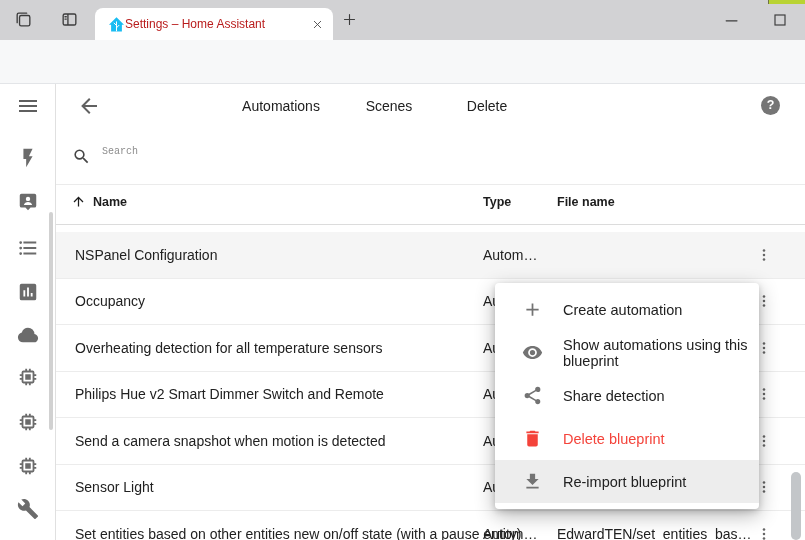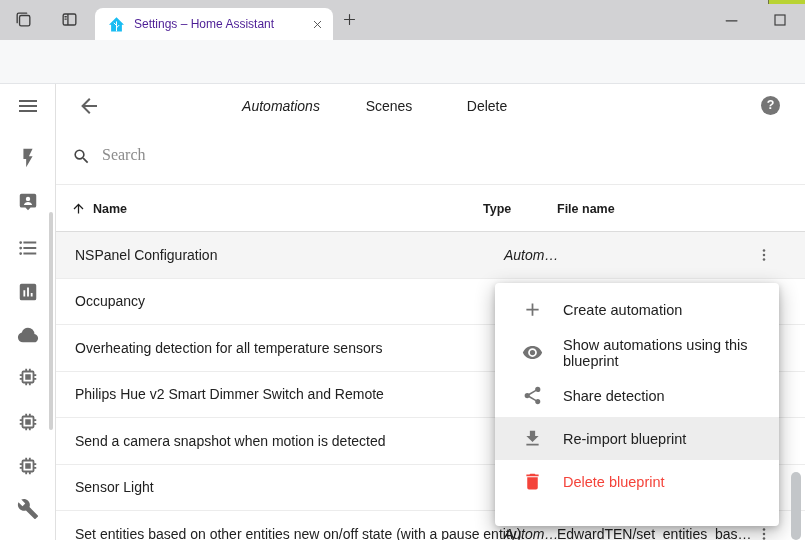--- a/index.html
+++ b/index.html
@@ -8,21 +8,21 @@
   svg { display:block; }
 
   
   .titlebar { position:absolute; left:0; top:0; width:805px; height:40px; background:#d2d2d4; }
   .accent-strip { position:absolute; left:768px; top:0; width:37px; height:4px; background:#b9d333; border-left:1px solid #6e7246; }
   .tb-btn { position:absolute; color:#3d3d3d; cursor:default; }
   .btn-tabactions { left:14px; top:10px; }
   .btn-vtabs { left:60px; top:10px; }
   .browser-tab { position:absolute; left:95px; top:8px; width:238px; height:32px; background:#fff; border-radius:8px 8px 0 0; display:flex; align-items:center; padding:0 10px 0 13px; }
   .tab-favicon { flex:0 0 auto; }
-  .tab-title { margin-left:9px; flex:1; font-size:12px; color:#4c1d95; white-space:nowrap; overflow:hidden; }
+  .tab-title { flex:1; font-size:12px; color:#b91c1c; white-space:nowrap; overflow:hidden; }
   .tab-close { color:#4a4a4a; flex:0 0 auto; }
   .btn-newtab { left:342px; top:12px; }
   .btn-min { left:722px; top:10px; }
   .btn-max { left:770px; top:10px; }
 
   
   .toolbar { position:absolute; left:0; top:40px; width:805px; height:44px; background:#f7f8f9; border-bottom:1px solid #e3e5e8; }
   .tbar-icon { position:absolute; top:52px; color:#4a4a4a; }
   .addr-pill { position:absolute; left:100px; top:46px; width:430px; height:32px; background:#fff; border-radius:16px; box-shadow:0 1px 2px rgba(0,0,0,0.18); display:flex; align-items:center; }
   .warn-icon { margin-left:17px; color:#5f6368; }
@@ -41,48 +41,48 @@
   .sidebar { position:absolute; left:0; top:0; width:56px; height:456px; border-right:1px solid #e0e0e0; background:#fff; }
   .sb-icon { position:absolute; left:17px; color:#6b6b6b; }
   .sb-menu { left:16px; top:10px; color:#5f5f5f; }
   .sb-thumb { position:absolute; left:49px; top:128px; width:4px; height:218px; background:#d1d1d1; border-radius:2px; }
 
   .ha-header { position:absolute; left:56px; top:0; width:749px; height:44px; background:#fff; }
   .ha-back { position:absolute; left:21px; top:10px; color:#616161; }
   .ha-tab { position:absolute; top:0; height:44px; display:flex; align-items:center; justify-content:center; font-size:14px; font-weight:500; color:#212121; cursor:default; }
   .ha-tab.active { color:#03a9f4; }
   .ha-tab.active .underline { position:absolute; left:0; right:0; bottom:0; height:2px; background:#03a9f4; }
-  .t-automations { left:174px; width:102px;font-style:italic; }
+  .t-automations { left:174px; width:102px; }
   .t-scenes { left:301px; width:64px; }
   .t-scripts { left:399px; width:64px; }
   .t-blueprints { left:480px; width:114px; }
   .help-btn { position:absolute; left:705px; top:12px; width:19px; height:19px; border-radius:50%; background:#757575; color:#fff; font-size:12.5px; font-weight:bold; text-align:center; line-height:19px; }
 
   .search-row { position:absolute; left:56px; top:44px; width:749px; height:57px; border-bottom:1px solid #ebebeb; background:#fff; }
   .search-icon { position:absolute; left:16px; top:19px; color:#454545; }
-  .search-input { position:absolute; left:46px; top:18px; width:400px; border:none; outline:none; font-size:16px; color:#ec4899; background:transparent; font-family:Liberation Serif, serif; }
+  .search-input { position:absolute; left:46px; top:18px; width:400px; border:none; outline:none; font-size:10px; color:#ec4899; background:transparent; font-family:Liberation Mono, monospace; }
   .search-input::placeholder { color:#8c8c8c; opacity:1; }
 
-  .thead { position:absolute; left:56px; top:101px; width:749px; height:47px; border-bottom:1px solid #dcdcdc; font-size:12.5px; font-weight:bold; color:#1d1d1d;text-align:right; }
+  .thead { position:absolute; left:56px; top:94px; width:749px; height:47px; border-bottom:1px solid #dcdcdc; font-size:12.5px; font-weight:bold; color:#1d1d1d;text-align:right; }
   .sort-arrow { position:absolute; left:15px; top:16px; color:#1d1d1d; }
   .h-name { position:absolute; left:37px; top:17px; }
   .h-type { position:absolute; left:427px; top:17px; }
   .h-file { position:absolute; left:501px; top:17px; }
 
   .tbody { position:absolute; left:56px; top:148px; width:749px; }
   .row { position:relative; height:46.5px; border-bottom:1px solid #ececec; font-size:14px; color:#212121; background:#fff; }
   .row.hl { background:#f5f5f5; }
   .cell { position:absolute; top:50%; transform:translateY(-50%); white-space:nowrap; }
   .c-name { left:19px; }
-  .c-type { left:448px;font-style:italic; }
+  .c-type { left:427px; }
   .c-file { left:501px; }
   .kebab { position:absolute; left:699px; top:50%; transform:translateY(-50%); color:#666; }
 
   
-  .menu { position:absolute; left:495px; top:283px; width:284px; padding:5px 0 23px; background:#fff; border-radius:4px; box-shadow:0 6px 20px rgba(0,0,0,0.3), 0 2px 6px rgba(0,0,0,0.16); z-index:50; }
+  .menu { position:absolute; left:495px; top:283px; width:264px; padding:5px 0 6px; background:#fff; border-radius:4px; box-shadow:0 6px 20px rgba(0,0,0,0.3), 0 2px 6px rgba(0,0,0,0.16); z-index:50; }
   .menu-item { height:43px; display:flex; align-items:center; padding-left:27px; font-size:14.5px; color:#212121; cursor:default; }
   .menu-item .mi-icon { width:21px; height:21px; color:#737373; margin-right:20px; flex:0 0 auto; }
   .menu-item.hl { background:#ededed; }
   .menu-item.danger { color:#f4433a; }
   .menu-item.danger .mi-icon { color:#f4433a; }
 
   .page-scroll-thumb { position:absolute; right:4px; top:472px; width:10px; height:68px; background:#c3c6c9; border-radius:5px; z-index:60; }
 </style>
 </head>
 <body>
@@ -416,27 +416,27 @@
         <path fill="currentColor" d="M12 9a3 3 0 0 0-3 3 3 3 0 0 0 3 3 3 3 0 0 0 3-3 3 3 0 0 0-3-3m0 8a5 5 0 0 1-5-5 5 5 0 0 1 5-5 5 5 0 0 1 5 5 5 5 0 0 1-5 5m0-12.5C7 4.5 2.73 7.61 1 12c1.73 4.39 6 7.5 11 7.5s9.27-3.11 11-7.5c-1.73-4.39-6-7.5-11-7.5z"></path>
       </svg>
     <span>Show automations using this blueprint</span>
   </div>
   <div class="menu-item">
     <svg class="mi-icon" viewBox="0 0 24 24">
         <path fill="currentColor" d="M18 16.08c-.76 0-1.44.3-1.96.77L8.91 12.7c.05-.23.09-.46.09-.7s-.04-.47-.09-.7l7.05-4.11c.54.5 1.25.81 2.04.81a3 3 0 0 0 3-3 3 3 0 0 0-3-3 3 3 0 0 0-3 3c0 .24.04.47.09.7L8.04 9.81C7.5 9.31 6.79 9 6 9a3 3 0 0 0-3 3 3 3 0 0 0 3 3c.79 0 1.5-.31 2.04-.81l7.12 4.15c-.05.21-.08.43-.08.66 0 1.61 1.31 2.91 2.92 2.91s2.92-1.3 2.92-2.91a2.92 2.92 0 0 0-2.92-2.92z"></path>
       </svg>
     <span>Share detection</span>
   </div>
+  <div class="menu-item danger">
+    <svg class="mi-icon" viewBox="0 0 24 24">
+        <path fill="currentColor" d="M19 4h-3.5l-1-1h-5l-1 1H5v2h14M6 19a2 2 0 0 0 2 2h8a2 2 0 0 0 2-2V7H6v12z"></path>
+      </svg>
+    <span>Delete blueprint</span>
+  </div>
   <div class="menu-item hl">
     <svg class="mi-icon" viewBox="0 0 24 24">
         <path fill="currentColor" d="M5 20h14v-2H5v2zM19 9h-4V3H9v6H5l7 7 7-7z"></path>
       </svg>
     <span>Re-import blueprint</span>
   </div>
-  <div class="menu-item danger">
-    <svg class="mi-icon" viewBox="0 0 24 24">
-        <path fill="currentColor" d="M19 4h-3.5l-1-1h-5l-1 1H5v2h14M6 19a2 2 0 0 0 2 2h8a2 2 0 0 0 2-2V7H6v12z"></path>
-      </svg>
-    <span>Delete blueprint</span>
-  </div>
 </div>
 
 <div class="page-scroll-thumb"></div>
 
 </body></html>

